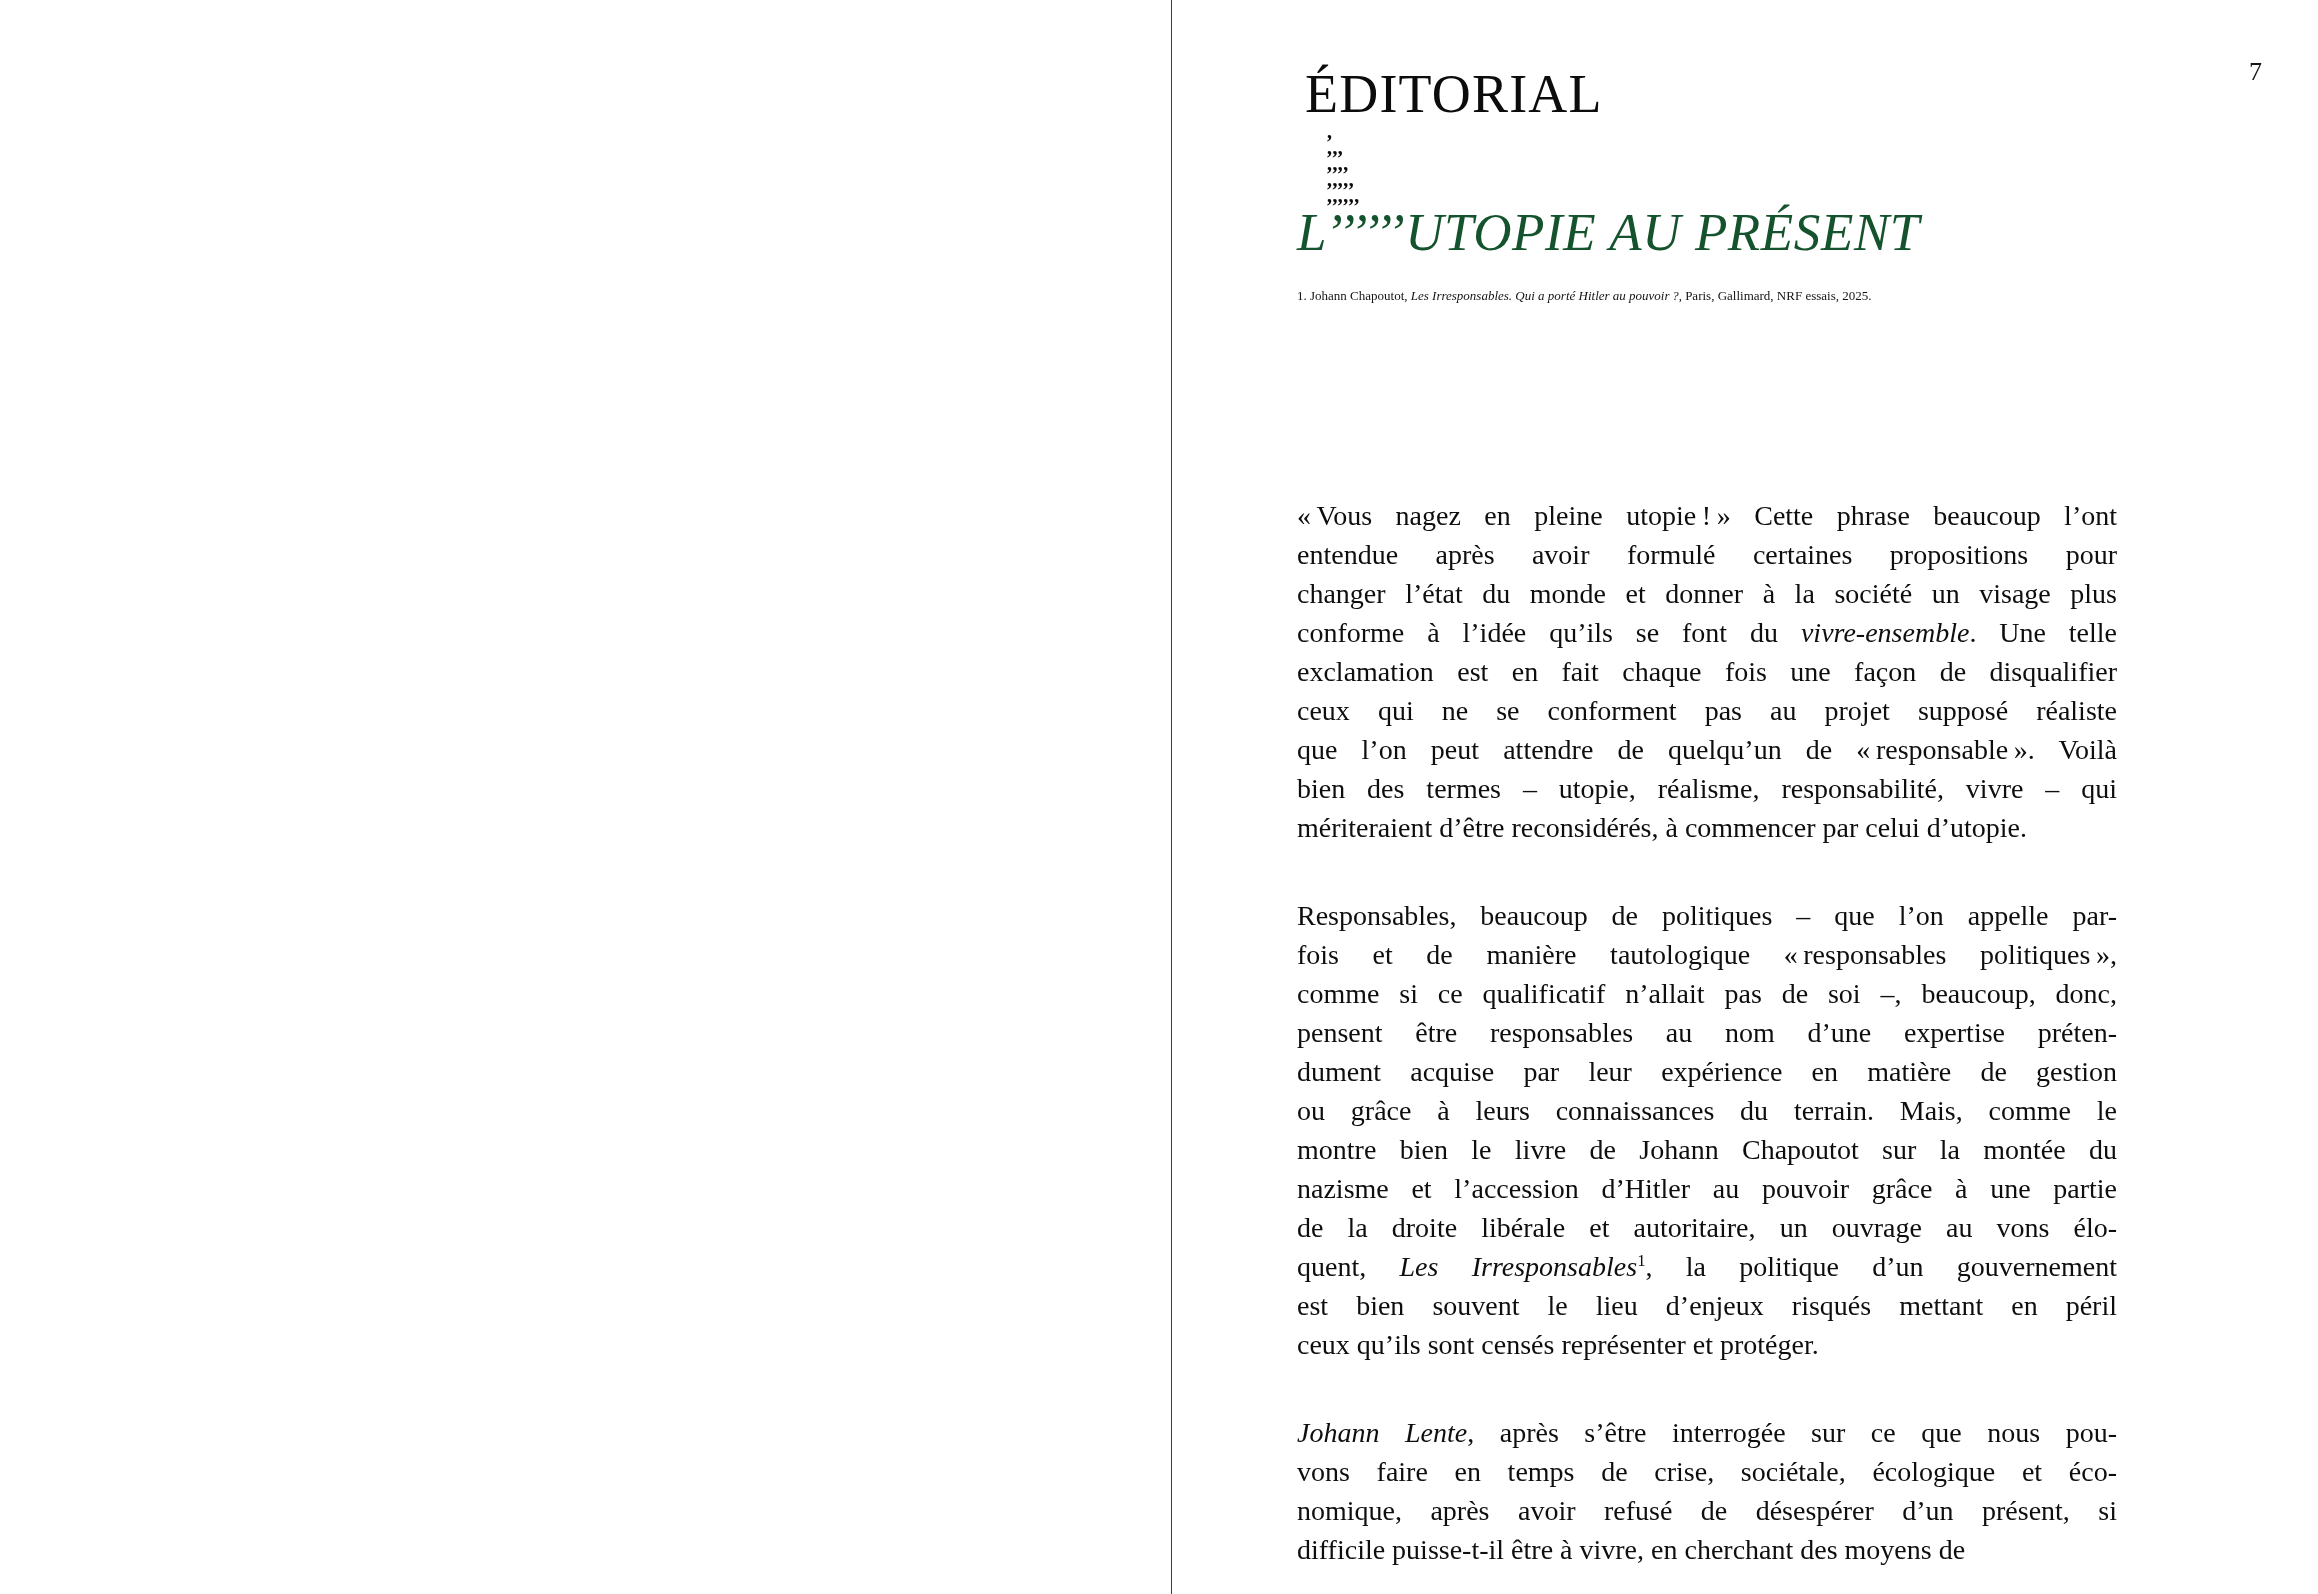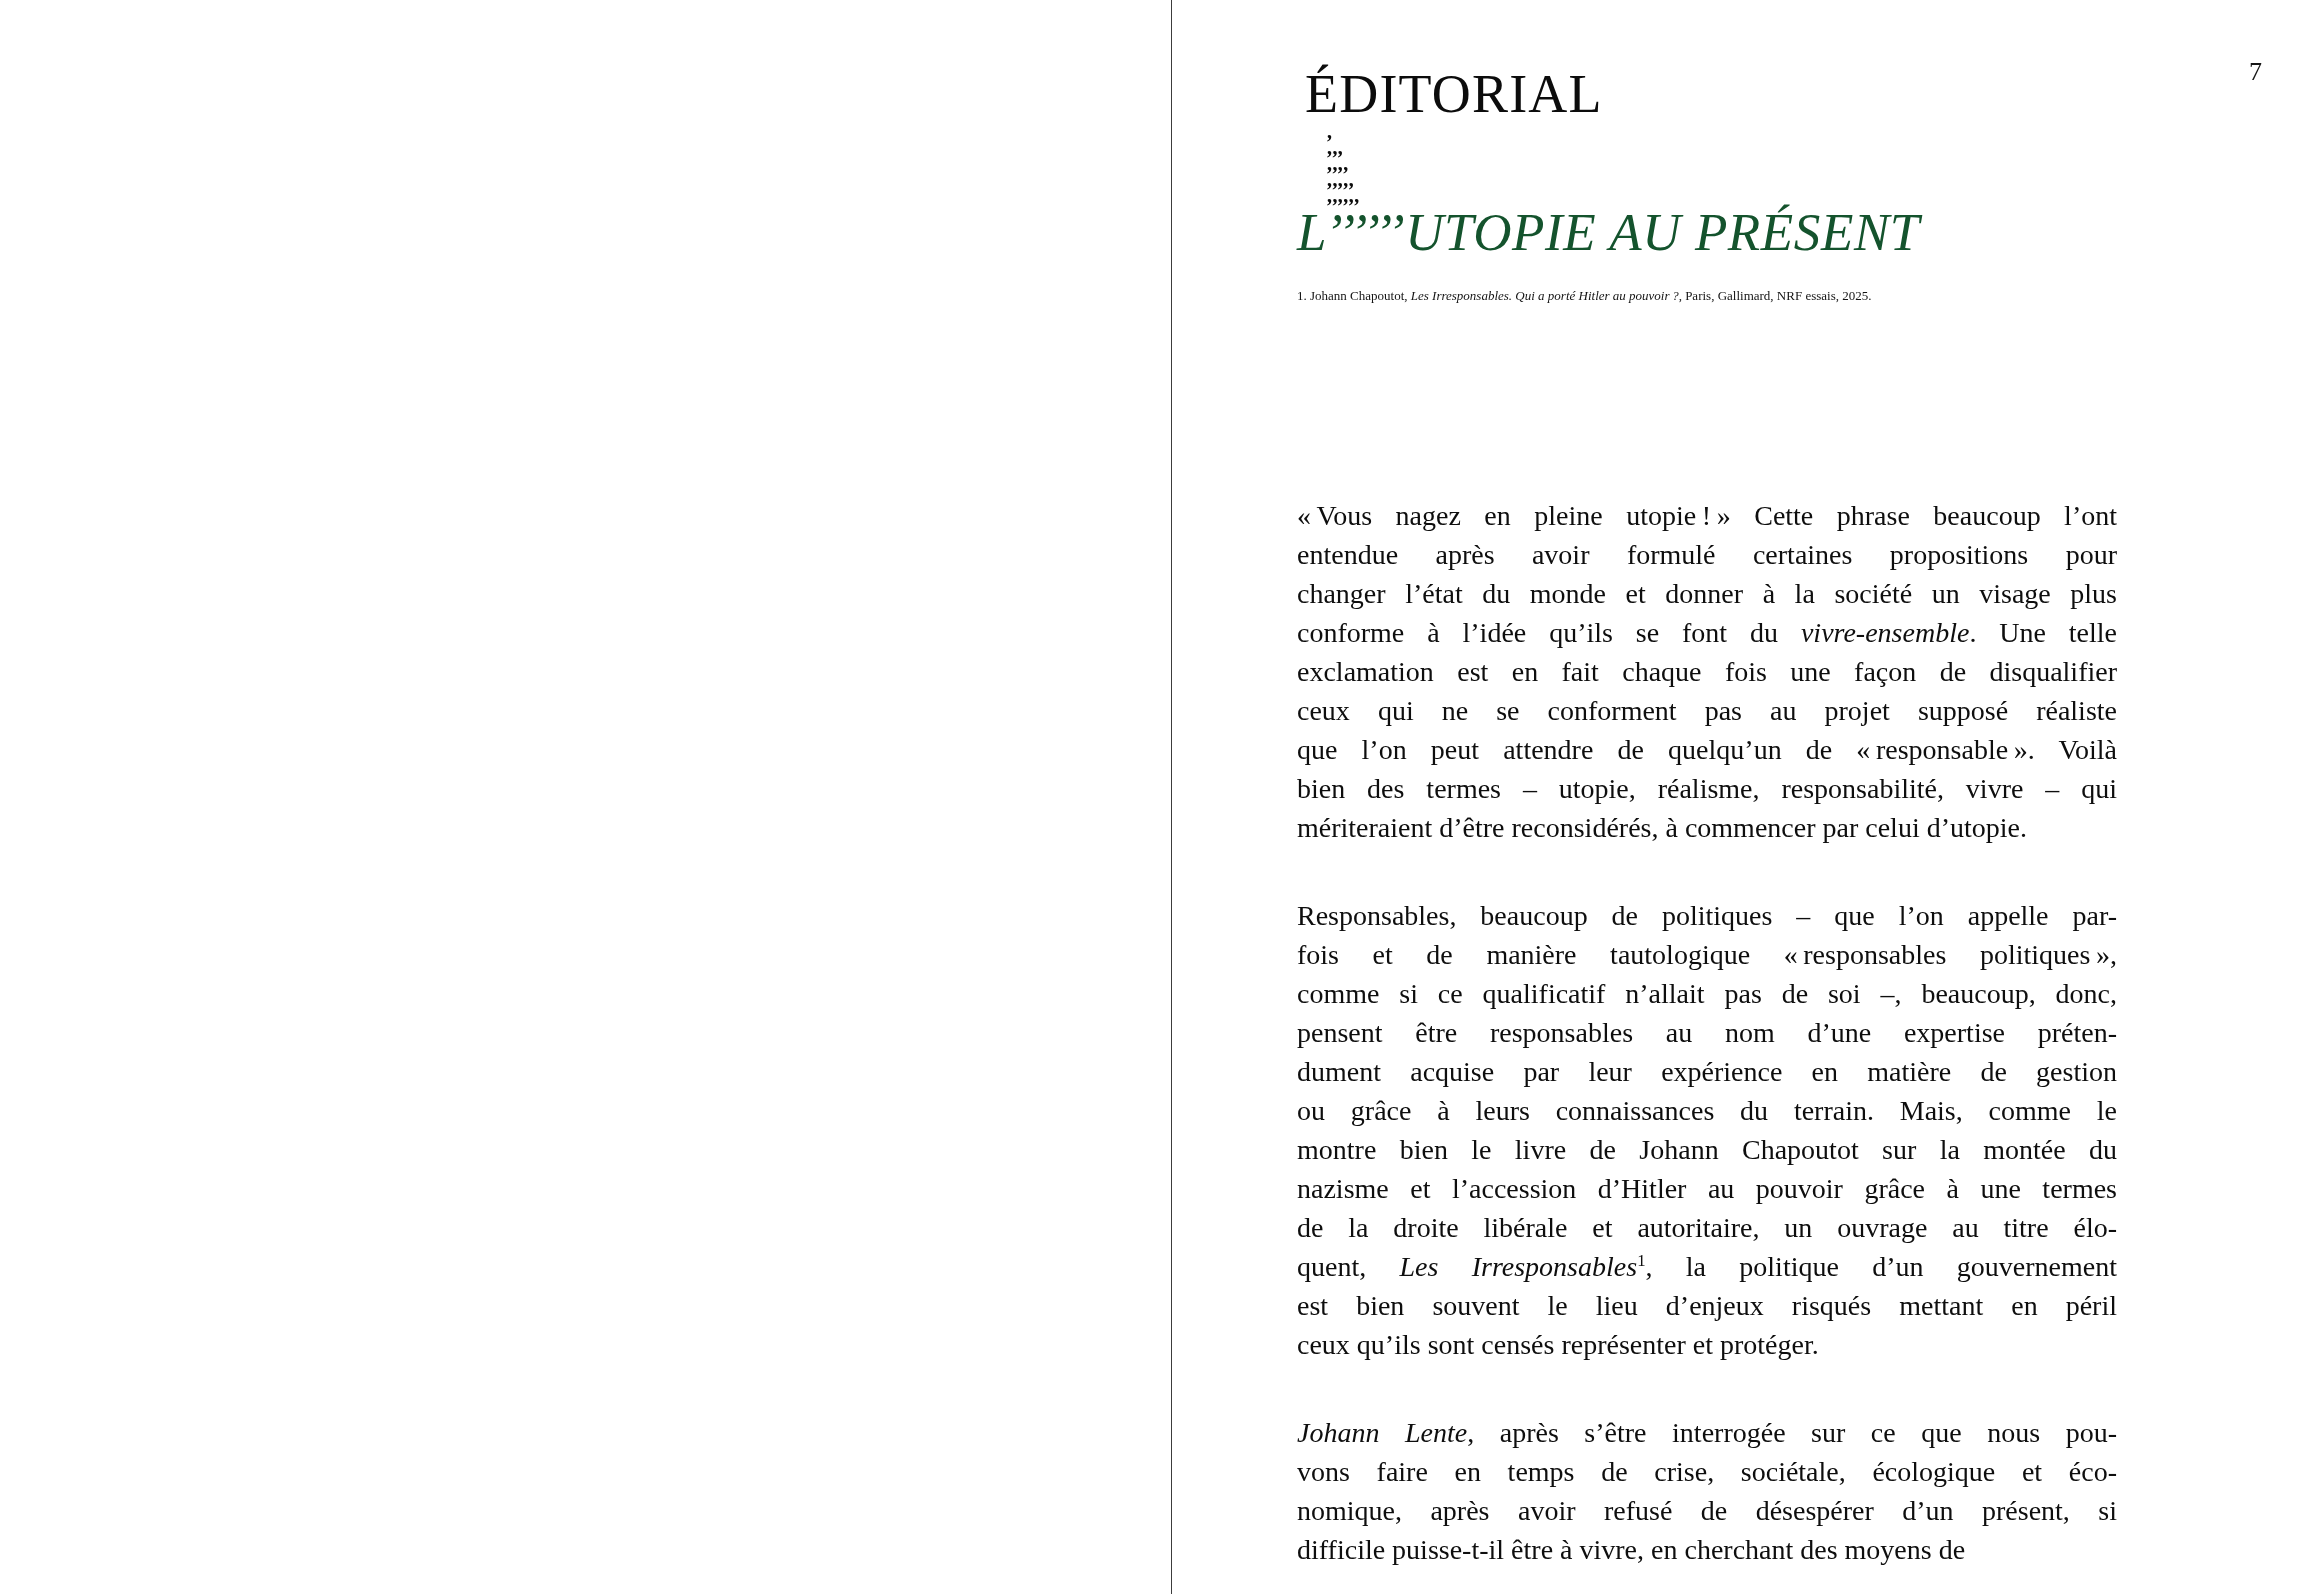--- a/index.html
+++ b/index.html
@@ -155,22 +155,22 @@
         <div class="line last">mériteraient d’être reconsidérés, à commencer par celui d’utopie.</div>
       </div>
       <div class="paragraph">
         <div class="line">Responsables, beaucoup de politiques – que l’on appelle par-</div>
         <div class="line">fois et de manière tautologique « responsables politiques »,</div>
         <div class="line">comme si ce qualificatif n’allait pas de soi –, beaucoup, donc,</div>
         <div class="line">pensent être responsables au nom d’une expertise préten-</div>
         <div class="line">dument acquise par leur expérience en matière de gestion</div>
         <div class="line">ou grâce à leurs connaissances du terrain. Mais, comme le</div>
         <div class="line">montre bien le livre de Johann Chapoutot sur la montée du</div>
-        <div class="line">nazisme et l’accession d’Hitler au pouvoir grâce à une termes</div>
-        <div class="line">de la droite libérale et autoritaire, un ouvrage au titre élo-</div>
+        <div class="line">nazisme et l’accession d’Hitler au pouvoir grâce à une partie</div>
+        <div class="line">de la droite libérale et autoritaire, un ouvrage au vons élo-</div>
         <div class="line">quent, <i>Les Irresponsables</i><sup>1</sup>, la politique d’un gouvernement</div>
         <div class="line">est bien souvent le lieu d’enjeux risqués mettant en péril</div>
         <div class="line last">ceux qu’ils sont censés représenter et protéger.</div>
       </div>
       <div class="paragraph">
         <div class="line"><i>Johann Lente</i>, après s’être interrogée sur ce que nous pou-</div>
         <div class="line">vons faire en temps de crise, sociétale, écologique et éco-</div>
         <div class="line">nomique, après avoir refusé de désespérer d’un présent, si</div>
         <div class="line last">difficile puisse-t-il être à vivre, en cherchant des moyens de</div>
       </div>

